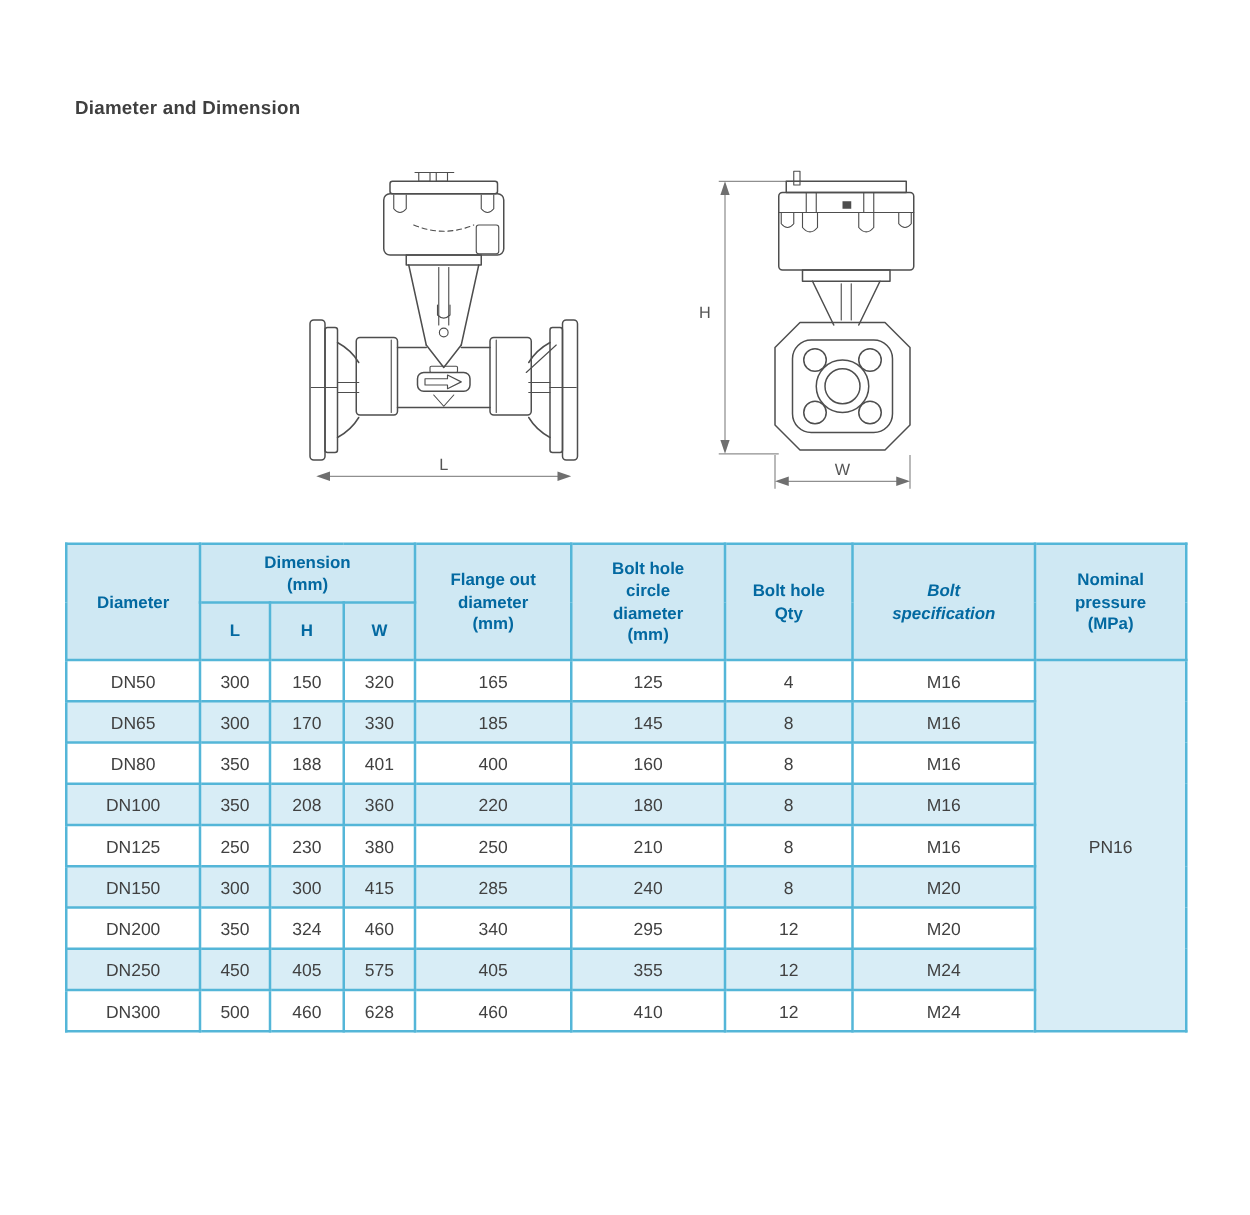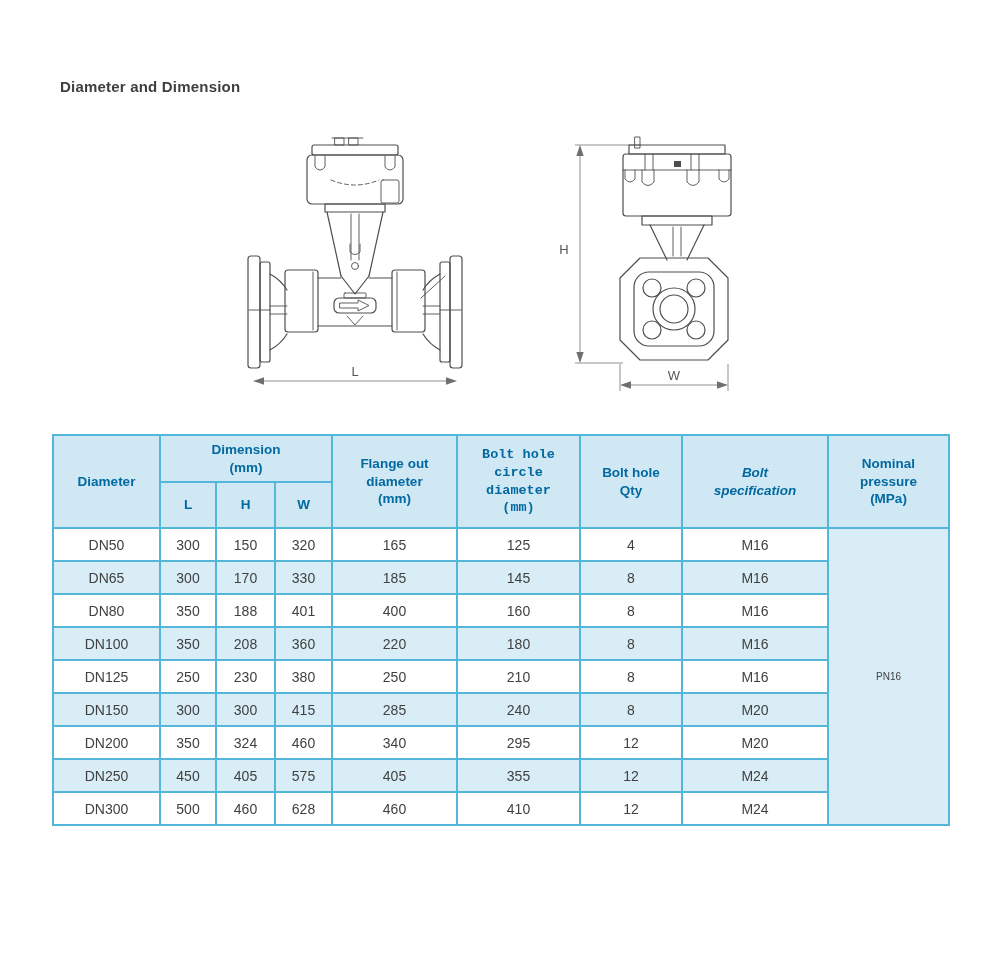--- a/index.html
+++ b/index.html
@@ -26,25 +26,25 @@
   .dim-table thead th{
     background:var(--header-bg,#cfe8f3);
     font-size:13.5px;font-weight:bold;color:#0369a1;line-height:1.3;
   }
   .dim-table thead tr.h1 th{height:45px;}
   .dim-table thead tr.h2 th{height:44px;}
   .dim-table tbody td{
     height:31px;font-size:14px;color:#414141;background:#ffffff;
   }
   .dim-table tbody tr.alt td{background:var(--alt-bg,#d8edf6);}
-  .dim-table tbody td.pressure-cell{background:var(--alt-bg,#d8edf6);font-size:10px;margin-top:20px;}
+  .dim-table tbody td.pressure-cell{background:var(--alt-bg,#d8edf6);font-size:14px;margin-top:20px;}
   .hw{margin:0 auto;}
   .hw-dim{max-width:82px;}
   .hw-flange{max-width:88px;}
-  .hw-circle{max-width:78px;font-family:Liberation Mono, monospace;}
+  .hw-circle{max-width:78px;}
   .hw-qty{max-width:72px;text-align:center;}
   .hw-spec{max-width:112px;font-style:italic;}
   .hw-press{max-width:82px;}
   
   .ln{fill:none;stroke:#4e4e4e;stroke-width:1.2;stroke-linejoin:round;stroke-linecap:round;}
   .lnt{fill:none;stroke:#4e4e4e;stroke-width:0.9;stroke-linejoin:round;stroke-linecap:round;}
   .dash{stroke-dasharray:4 3;}
   .dim{fill:none;stroke:#8f8f8f;stroke-width:1;}
   .arr{fill:#6f6f6f;stroke:none;}
   .dimlabel{fill:#555555;font-family:"Liberation Sans",sans-serif;font-size:13px;}

